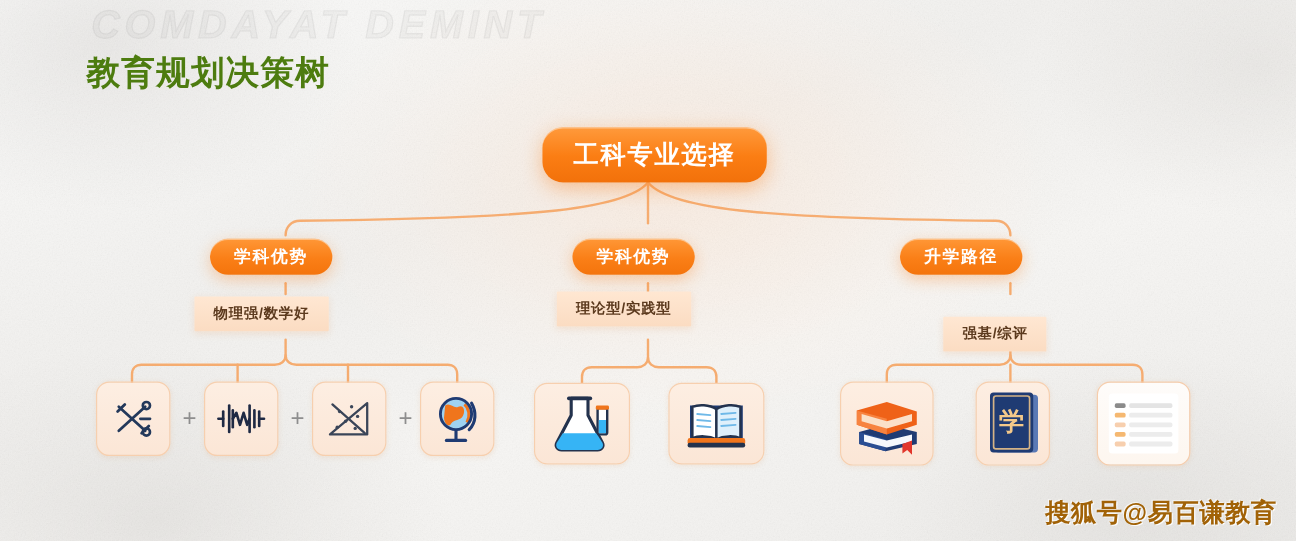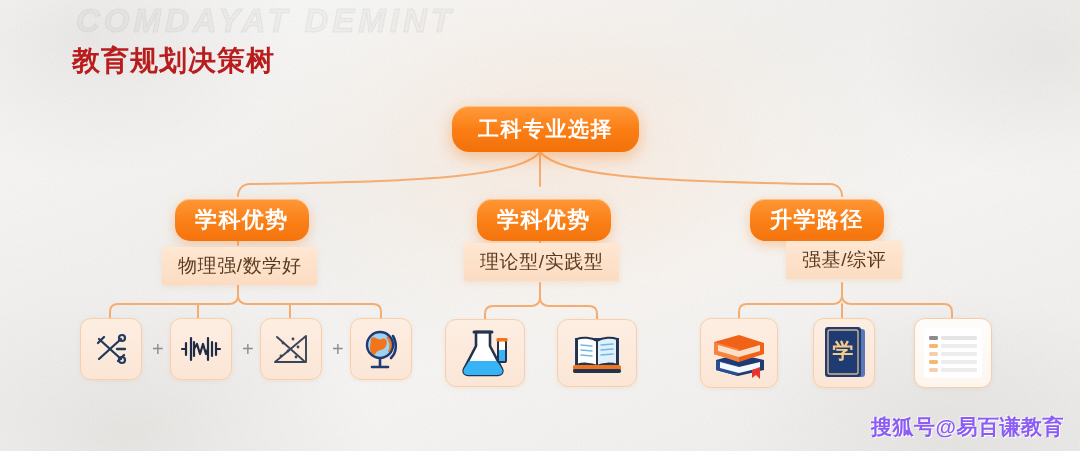--- a/index.html
+++ b/index.html
@@ -46,34 +46,34 @@
     -webkit-text-stroke: 1px rgba(120,118,115,0.10);
     white-space: nowrap;
     user-select: none;
   }
   .wm-bottom {
     position: absolute;
     right: 16px;
     bottom: 10px;
     font-size: 21px;
     font-weight: 700;
-    color: #8b5cf6;
+    color: #a16207;
     letter-spacing: 0.5px;
     text-shadow: 1px 1px 0 rgba(255,255,255,0.85), -1px -1px 0 rgba(255,255,255,0.6);
     white-space: nowrap;
   }
 
   
   .page-title {
     position: absolute;
     left: 72px;
     top: 42px;
     font-size: 28px;
     font-weight: 700;
-    color: #b91c1c;
+    color: #4d7c0f;
     letter-spacing: 1px;
     white-space: nowrap;
   }
 
   
   #links { position: absolute; inset: 0; pointer-events: none; }
 
   
   .node {
     position: absolute;
@@ -91,33 +91,33 @@
     font-weight: 700;
     letter-spacing: 1.5px;
     border-radius: 17px;
     padding: 9px 26px;
     box-shadow: 0 5px 16px rgba(249,125,25,0.40), 0 1px 0 rgba(255,255,255,0.42) inset;
   }
 
   .node-branch {
     background: linear-gradient(180deg, #ff9736 0%, #fa7f17 55%, #f4740c 100%);
     color: #ffffff;
-    font-size: 22px;
+    font-size: 14px;
     font-weight: 700;
     letter-spacing: 1.4px;
     border-radius: 15px;
     padding: 6px 20px;
     box-shadow: 0 4px 12px rgba(249,125,25,0.34), 0 1px 0 rgba(255,255,255,0.40) inset;
   }
 
   .node-sub {
     background: linear-gradient(180deg, #ffe7d2 0%, #fbdcc2 100%);
     color: #5c3a1e;
-    font-size: 19px;
-    font-weight: 400;
+    font-size: 12px;
+    font-weight: 700;
     letter-spacing: 0.6px;
     border-radius: 1px;
     padding: 6px 16px;
     box-shadow: 0 2px 6px rgba(236,168,112,0.22);
   }
 
   
   .leaf {
     position: absolute;
     border-radius: 11px;
@@ -203,21 +203,21 @@
 <div class="node node-branch" style="left:750px; top:199px;">
   <span>升学路径</span>
 </div>
 
 <div class="node node-sub" style="left:162px; top:247px;">
   <span>物理强/数学好</span>
 </div>
 <div class="node node-sub" style="left:464px; top:243px;">
   <span>理论型/实践型</span>
 </div>
-<div class="node node-sub" style="left:786px; top:241px;">
+<div class="node node-sub" style="left:786px; top:264px;">
   <span>强基/综评</span>
 </div>
 
 <div class="leaf" style="left:80px; top:318px; width:62px; height:62px;">
   <svg width="38" height="38" viewBox="0 0 38 38">
     <g stroke="#23395b" stroke-width="2.3" fill="none" stroke-linecap="round">
       <line x1="7" y1="9" x2="29" y2="29"></line>
       <line x1="29" y1="9" x2="7" y2="29"></line>
       <line x1="6" y1="13" x2="12" y2="7"></line>
       <line x1="26" y1="31" x2="32" y2="25"></line>

